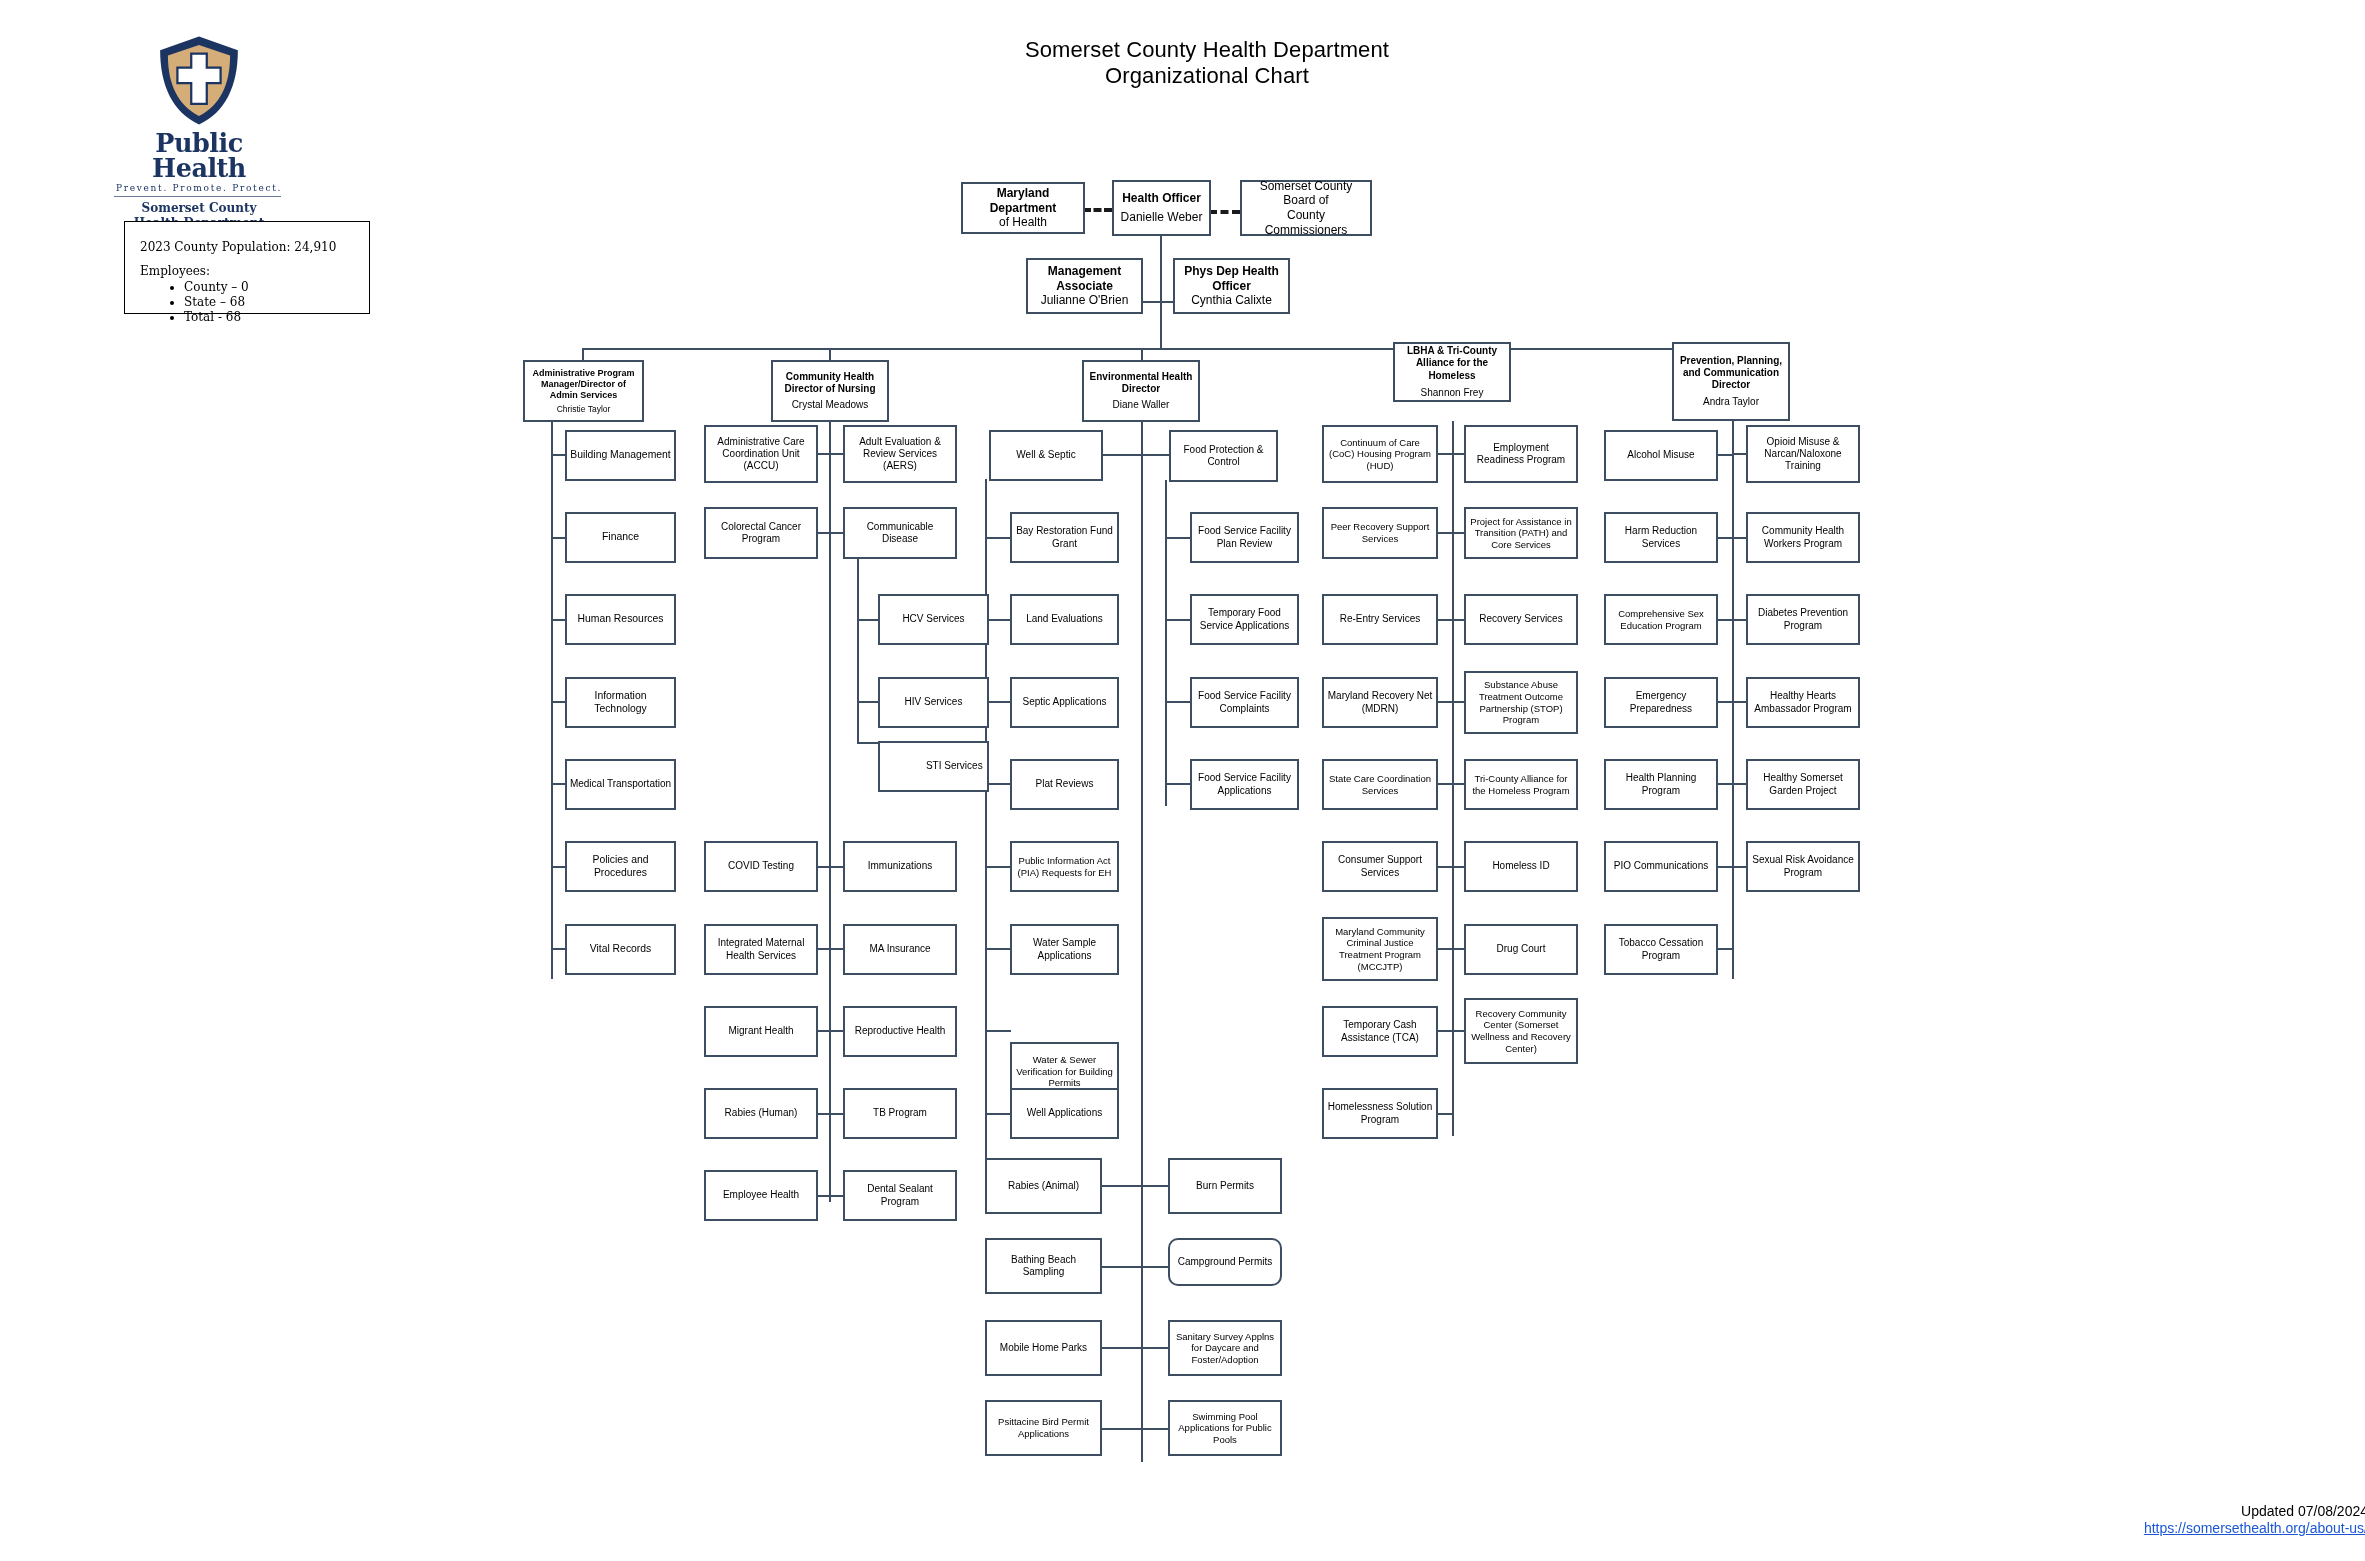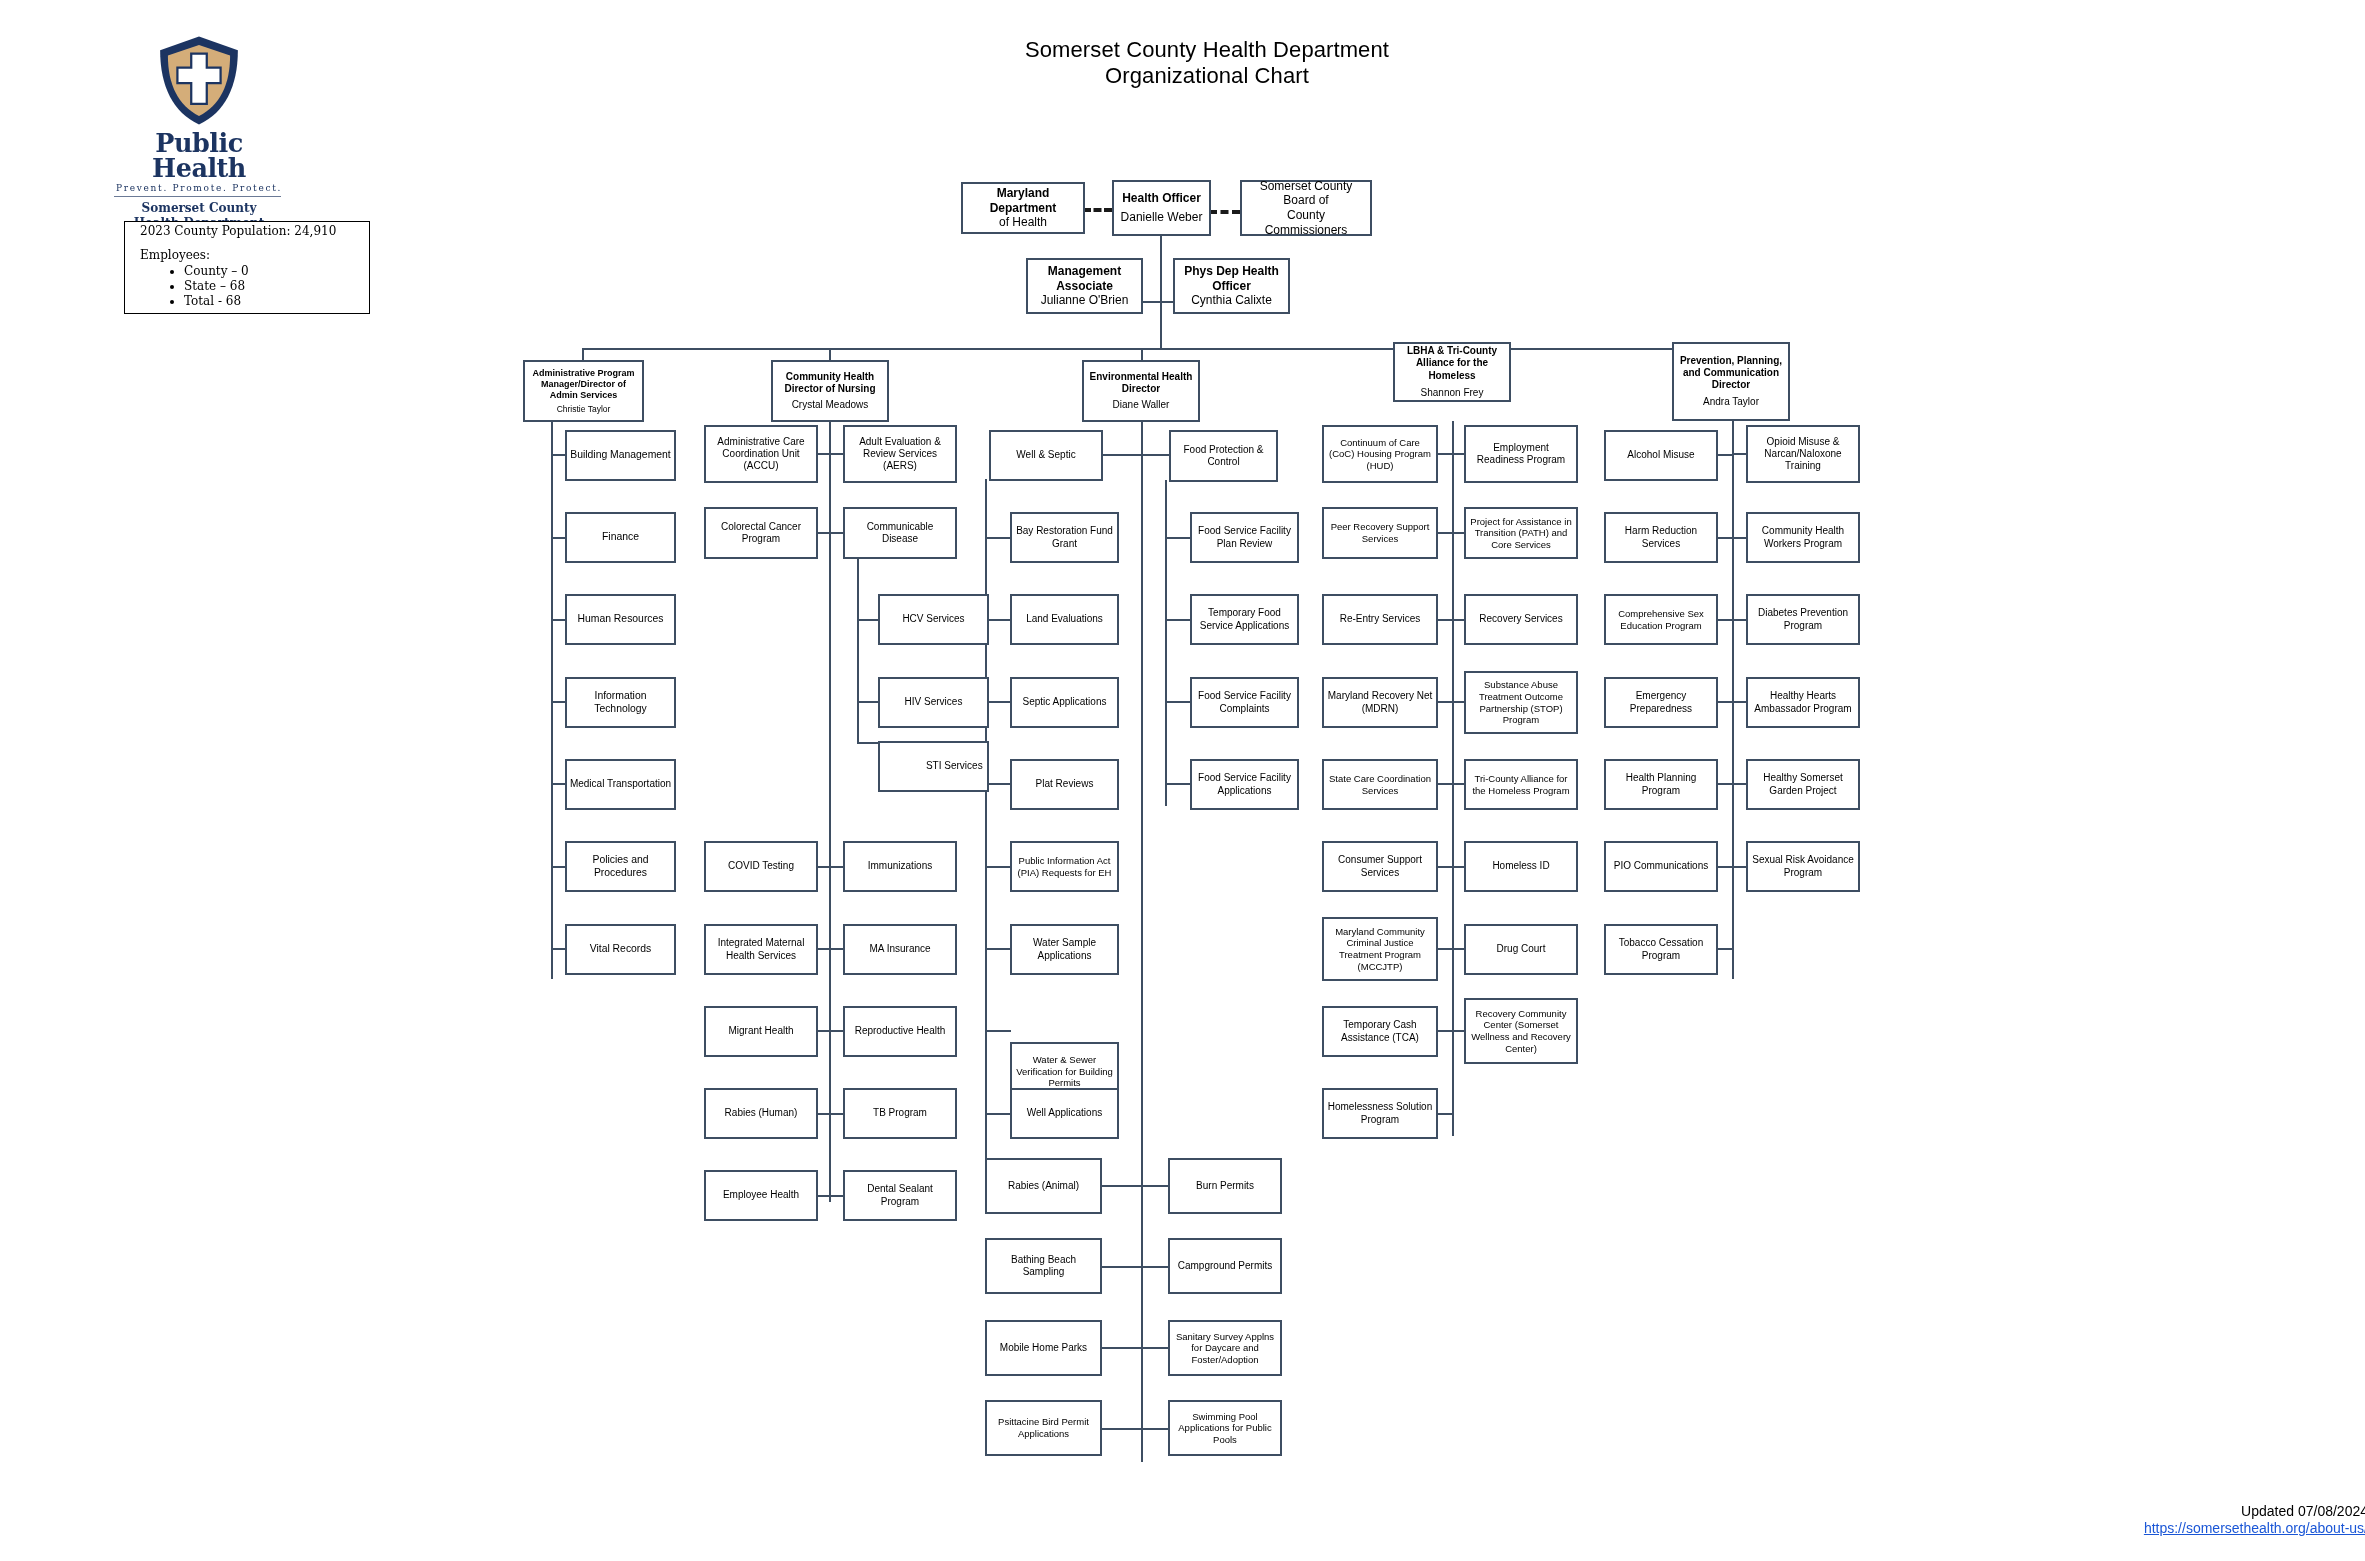--- a/index.html
+++ b/index.html
@@ -40,21 +40,21 @@
   #ph-tag{font-family:"DejaVu Serif","Liberation Serif",serif;font-size:9px;
           color:#1c3461;letter-spacing:1.7px;margin-top:1.4px;}
   #ph-rule{height:0.9px;background:#6b7a96;margin:2.8px 2.8px 0 0;}
   #ph-dept{font-family:"DejaVu Serif","Liberation Serif",serif;font-weight:bold;
            font-size:12px;color:#1c3461;line-height:1.25;margin-top:4.3px;}
 
   
   #infobox{position:absolute;left:124px;top:221px;width:246px;height:93px;
            border:1.4px solid #000;background:#fff;box-sizing:border-box;
            font-family:"DejaVu Serif","Liberation Serif",serif;font-size:12px;
-           padding:2px 0 0 15px;}
+           padding:18px 0 0 15px;}
   #infobox .pop{margin-bottom:10.4px;}
   #infobox ul{margin:1.9px 0 0 0;padding-left:44px;list-style:disc;}
   #infobox li{margin:0.9px 0;font-size:12px;}
 
   
   #footer{position:absolute;right:45px;bottom:24.6px;text-align:right;}
   #updated{font-size:14px;color:#000;}
   #siteurl{font-size:14px;color:#1a56d6;text-decoration:underline;display:block;margin-top:1.9px;}
 </style>
 </head>
@@ -375,21 +375,21 @@
   <div class="ln lnh" style="left:1165px;top:701px;width:26px;"></div>
   <div class="box leaf-sm" style="left:1190px;top:759px;width:109px;height:51px;">
       <span>Food Service Facility Applications</span>
     </div>
   <div class="ln lnh" style="left:1165px;top:783px;width:26px;"></div>
 
   <div class="box leaf-sm" style="left:1168px;top:1158px;width:114px;height:56px;">
       <span>Burn Permits</span>
     </div>
   <div class="ln lnh" style="left:1141px;top:1185px;width:27.4px;"></div>
-  <div class="box leaf-sm" style="left:1168px;top:1238px;width:114px;height:56px;">
+  <div class="box leaf-sm" style="left:1168px;top:1238px;width:114px;height:48px;border-radius:10px;">
       <span>Campground Permits</span>
     </div>
   <div class="ln lnh" style="left:1141px;top:1266px;width:27.4px;"></div>
   <div class="box leaf-sm" style="left:1168px;top:1320px;width:114px;height:56px;font-size:9.5px;">
       <span>Sanitary Survey Applns for Daycare and Foster/Adoption</span>
     </div>
   <div class="ln lnh" style="left:1141px;top:1347px;width:27.4px;"></div>
   <div class="box leaf-sm" style="left:1168px;top:1400px;width:114px;height:56px;font-size:9.5px;">
       <span>Swimming Pool Applications for Public Pools</span>
     </div>

